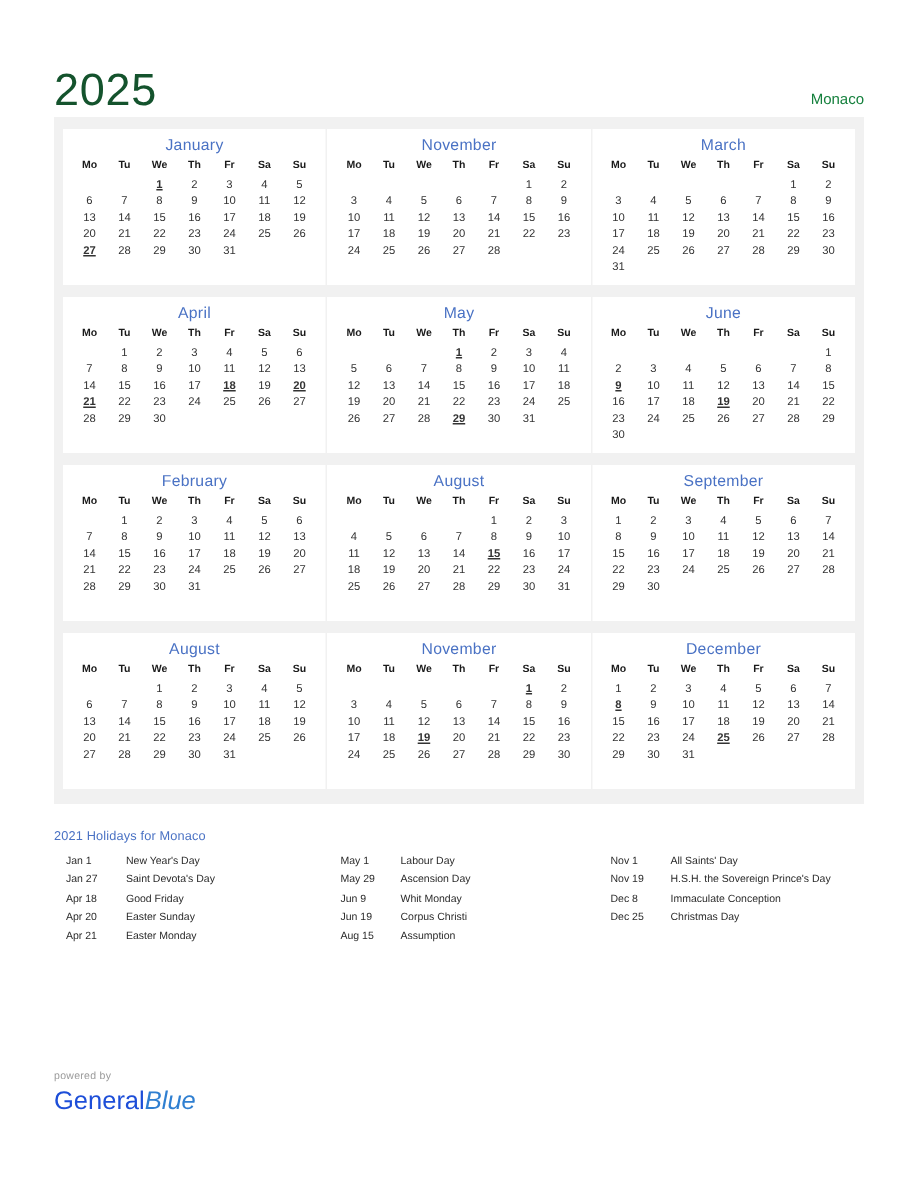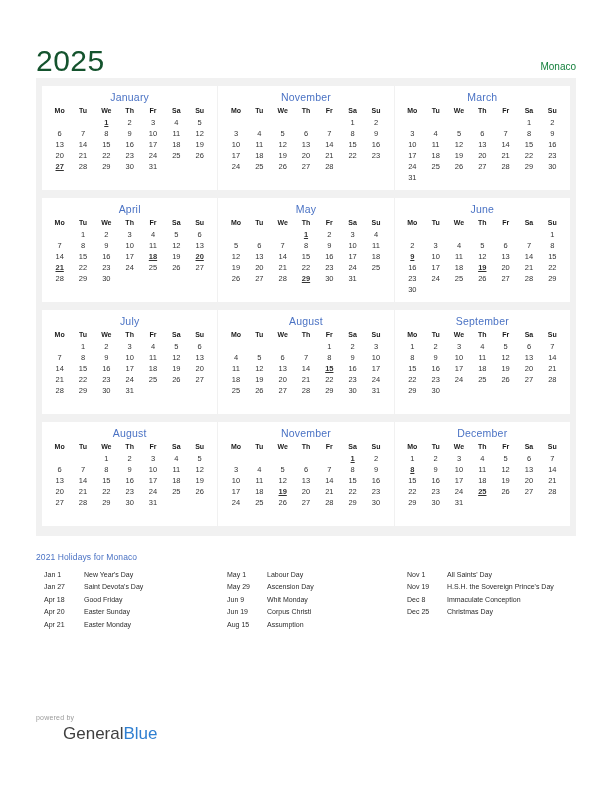--- a/index.html
+++ b/index.html
@@ -136,22 +136,22 @@
     color: #9a9a9a;
     line-height: 1;
     margin-bottom: 4px;
     letter-spacing: 0.2px;
   }
   .brand {
     font-size: 17px;
     line-height: 1;
     letter-spacing: 0px;
   }
-  .brand-general { color: #404040; margin-left: 27px; }
-  .brand-blue { color: #2f7fd1; }
+  .brand-general { color: #1d4ed8; }
+  .brand-blue { color: #2f7fd1; font-style: italic; }
 </style>
 </head>
 <body>
 
 <div class="page">
 
   <div class="header">
     <div class="year-title">2025</div>
     <div class="region-title">Monaco</div>
   </div>
@@ -548,21 +548,21 @@
                 <td class="empty"></td>
                 <td class="empty"></td>
                 <td class="empty"></td>
                 <td class="empty"></td>
                 <td class="empty"></td>
               </tr>
             </tbody>
           </table>
         </div>
         <div class="month-card">
-          <div class="month-name">July</div>
+          <div class="month-name">February</div>
           <table class="month-table">
             <thead>
               <tr>
                 <th>Mo</th>
                 <th>Tu</th>
                 <th>We</th>
                 <th>Th</th>
                 <th>Fr</th>
                 <th>Sa</th>
                 <th>Su</th>

